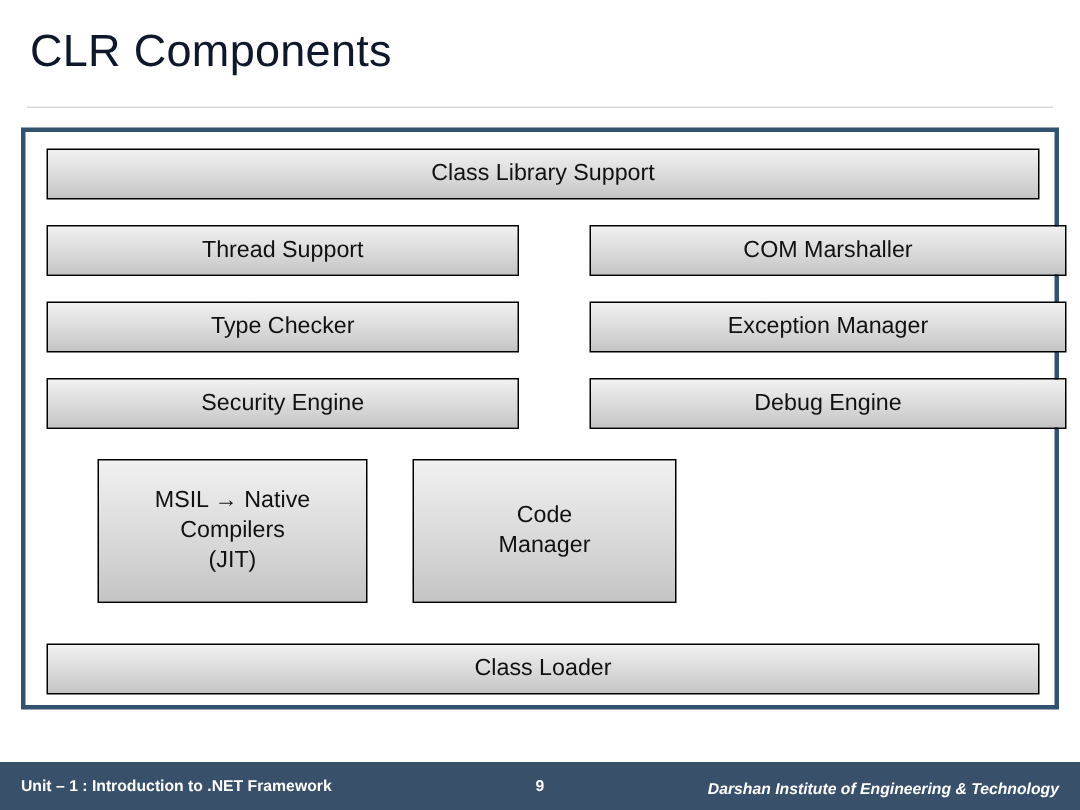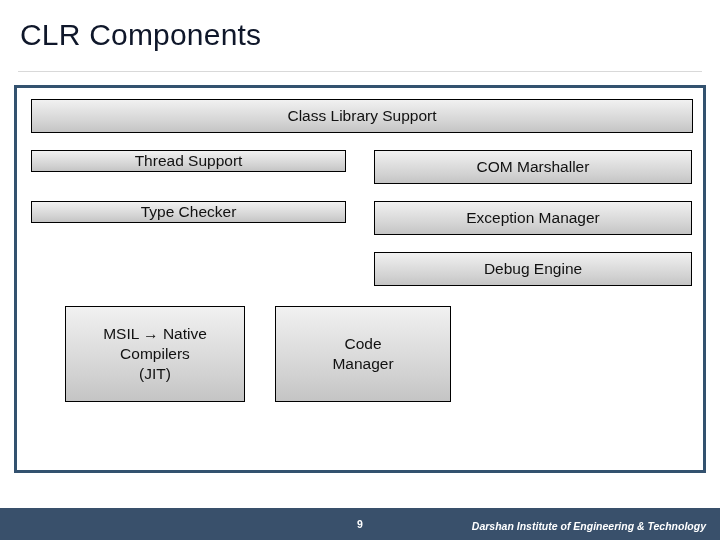--- a/index.html
+++ b/index.html
@@ -60,22 +60,22 @@
     font-size: 15.5px;
     line-height: 1.28;
     padding: 2px 4px;
   }
   .box .box-label { display: block; }
 
   
   .box-class-library { left: 14px;  top: 11px;  width: 662px; height: 34px; }
 
   
-  .col-left  { left: 14px;  width: 315px; height: 22px; }
-  .col-right { left: 357px; width: 318px; height: 34px; }
+  .col-left  { left: 14px;  width: 315px; height: 34px; }
+  .col-right { left: 376px; width: 318px; height: 34px; }
 
   .box-thread-support     { top: 62px; }
   .box-com-marshaller     { top: 62px; }
   .box-type-checker       { top: 113px; }
   .box-exception-manager  { top: 113px; }
   .box-security-engine    { top: 164px; }
   .box-debug-engine       { top: 164px; justify-content: center; }
 
   
   .tall { top: 218px; height: 96px; }
@@ -138,37 +138,44 @@
     <span class="box-label">COM Marshaller</span>
   </div>
 
   <div class="box col-left box-type-checker">
     <span class="box-label">Type Checker</span>
   </div>
   <div class="box col-right box-exception-manager">
     <span class="box-label">Exception Manager</span>
   </div>
 
+  <div class="box col-left box-security-engine">
+    <span class="box-label">Security Engine</span>
+  </div>
   <div class="box col-right box-debug-engine">
     <span class="box-label">Debug Engine</span>
   </div>
 
   <div class="box tall box-jit">
     <span>
       <span class="box-label">MSIL → Native</span>
       <span class="box-label">Compilers</span>
       <span class="box-label">(JIT)</span>
     </span>
   </div>
   <div class="box tall box-codemgr">
     <span>
       <span class="box-label">Code</span>
       <span class="box-label">Manager</span>
     </span>
   </div>
 
+  <div class="box box-class-loader">
+    <span class="box-label">Class Loader</span>
+  </div>
 
 </div>
 
 <div class="footer">
+  <div class="footer-left">Unit – 1 : Introduction to .NET Framework</div>
   <div class="footer-page">9</div>
   <div class="footer-right">Darshan Institute of Engineering &amp; Technology</div>
 </div>
 
 </body></html>

